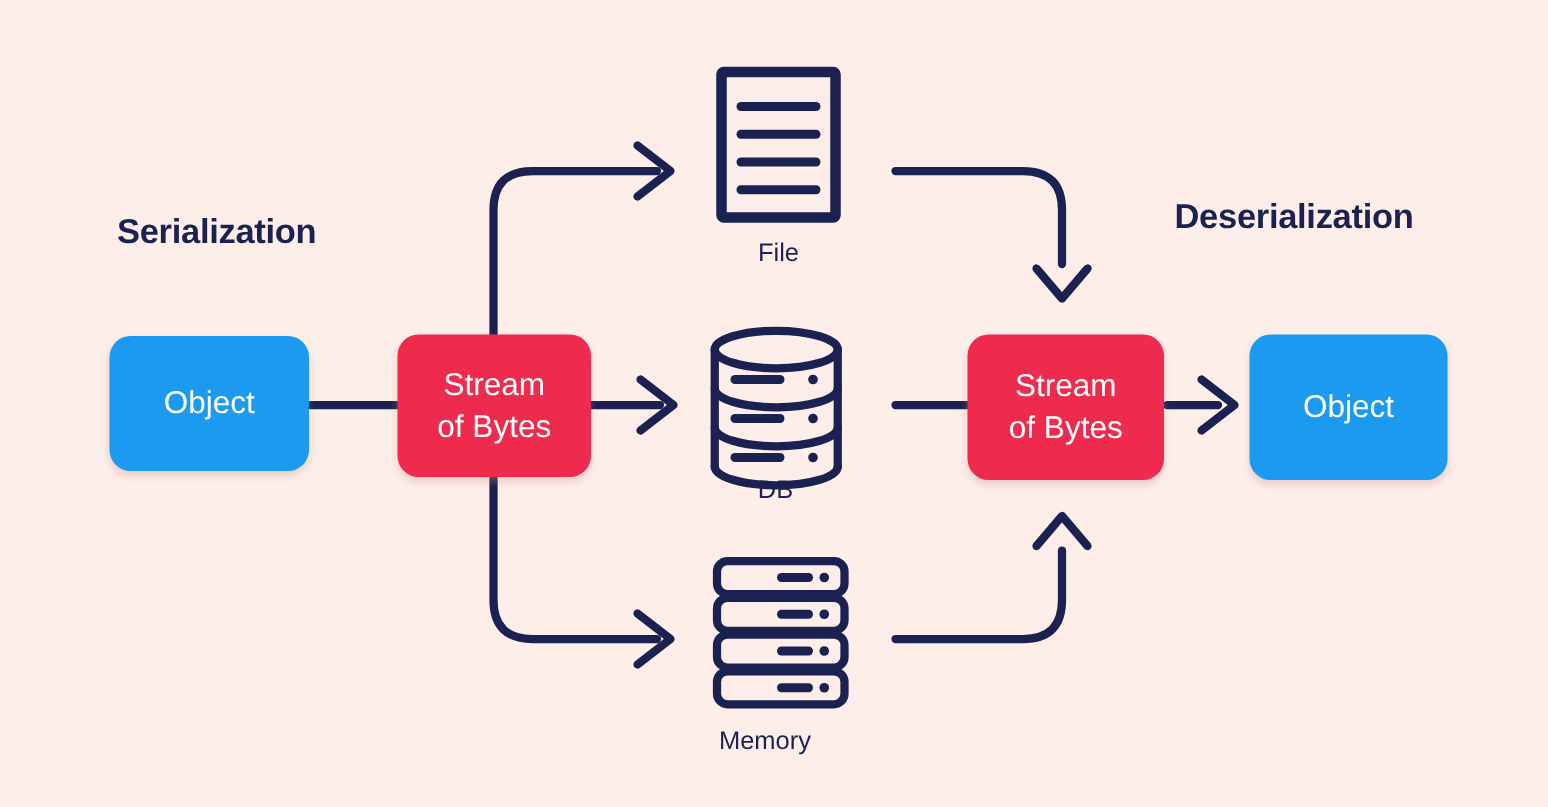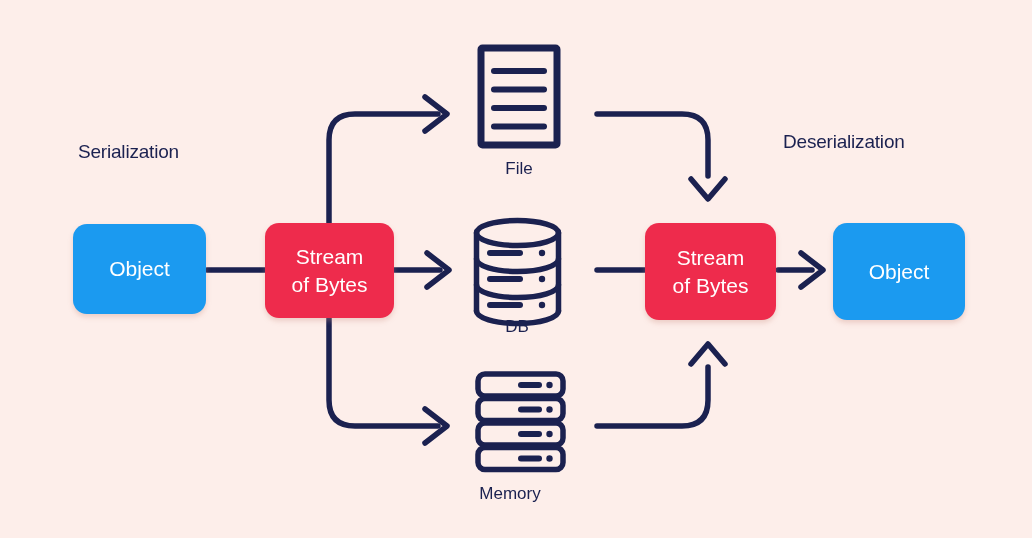--- a/index.html
+++ b/index.html
@@ -32,22 +32,22 @@
     stroke-width:5.5;
     stroke-linecap:round;
     stroke-linejoin:round;
   }
   .thick{stroke-width:7;}
   .dash{stroke-width:6;}
   .dot{fill:var(--navy);stroke:none;}
   .heading{
     position:absolute;
     color:var(--navy);
-    font-size:19px;
-    font-weight:400;
+    font-size:23px;
+    font-weight:700;
     letter-spacing:-0.2px;
     white-space:nowrap;
   }
   .box{
     position:absolute;
     display:flex;
     align-items:center;
     justify-content:center;
     text-align:center;
     border-radius:14px;

